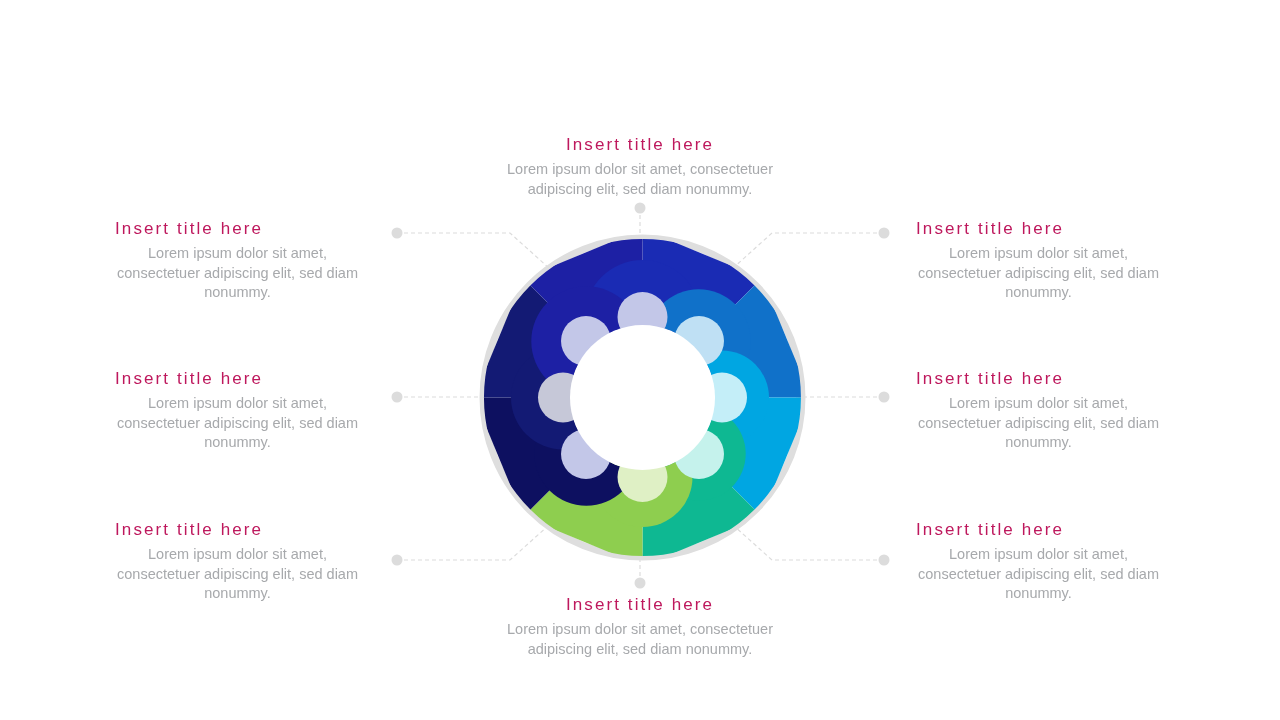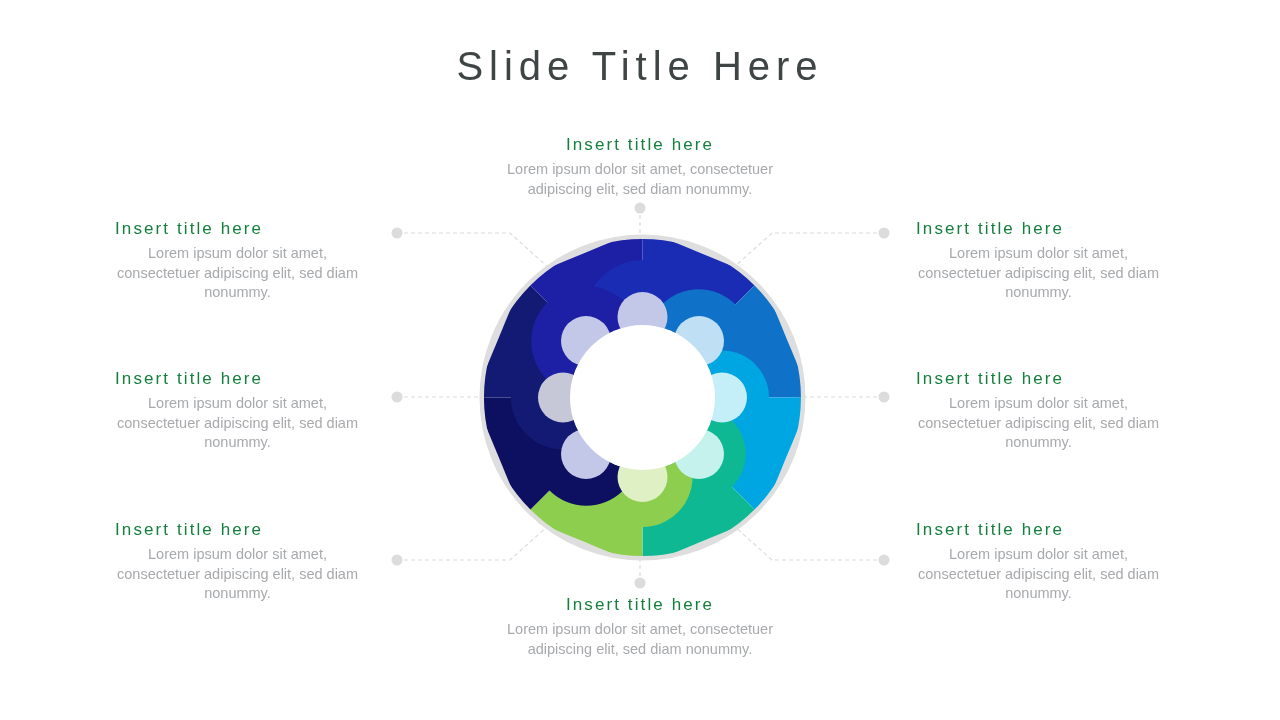--- a/index.html
+++ b/index.html
@@ -54,21 +54,21 @@
   }
 
   
   .tblock {
     position: absolute;
   }
   .tblock .t-title {
     font-size: 17px;
     font-weight: 400;
     letter-spacing: 2.1px;
-    color: #15803d;
+    color: #be185d;
     white-space: nowrap;
     margin-bottom: 5px;
   }
   .tblock .t-body {
     font-size: 14.5px;
     line-height: 19.5px;
     color: #a7a9ac;
     font-weight: 400;
     text-align: center;
   }
@@ -87,21 +87,20 @@
   #block-right-3 { left: 916px; top: 520px; }
   
   #block-top { left: 475px; top: 135px; }
   #block-bottom { left: 475px; top: 595px; }
 </style>
 </head>
 <body>
 
 <div class="slide">
 
-  <div class="slide-title">Slide Title Here</div>
 
   <svg class="connectors" viewBox="0 0 1280 720" width="1280" height="720" xmlns="http://www.w3.org/2000/svg">
     <g fill="none" stroke="#dcdcdc" stroke-width="1.2" stroke-dasharray="4 3">
 
       <path d="M640 208 L640 250"></path>
 
       <path d="M640 583 L640 545"></path>
 
       <path d="M397 233 L510 233 L560 278"></path>
 

